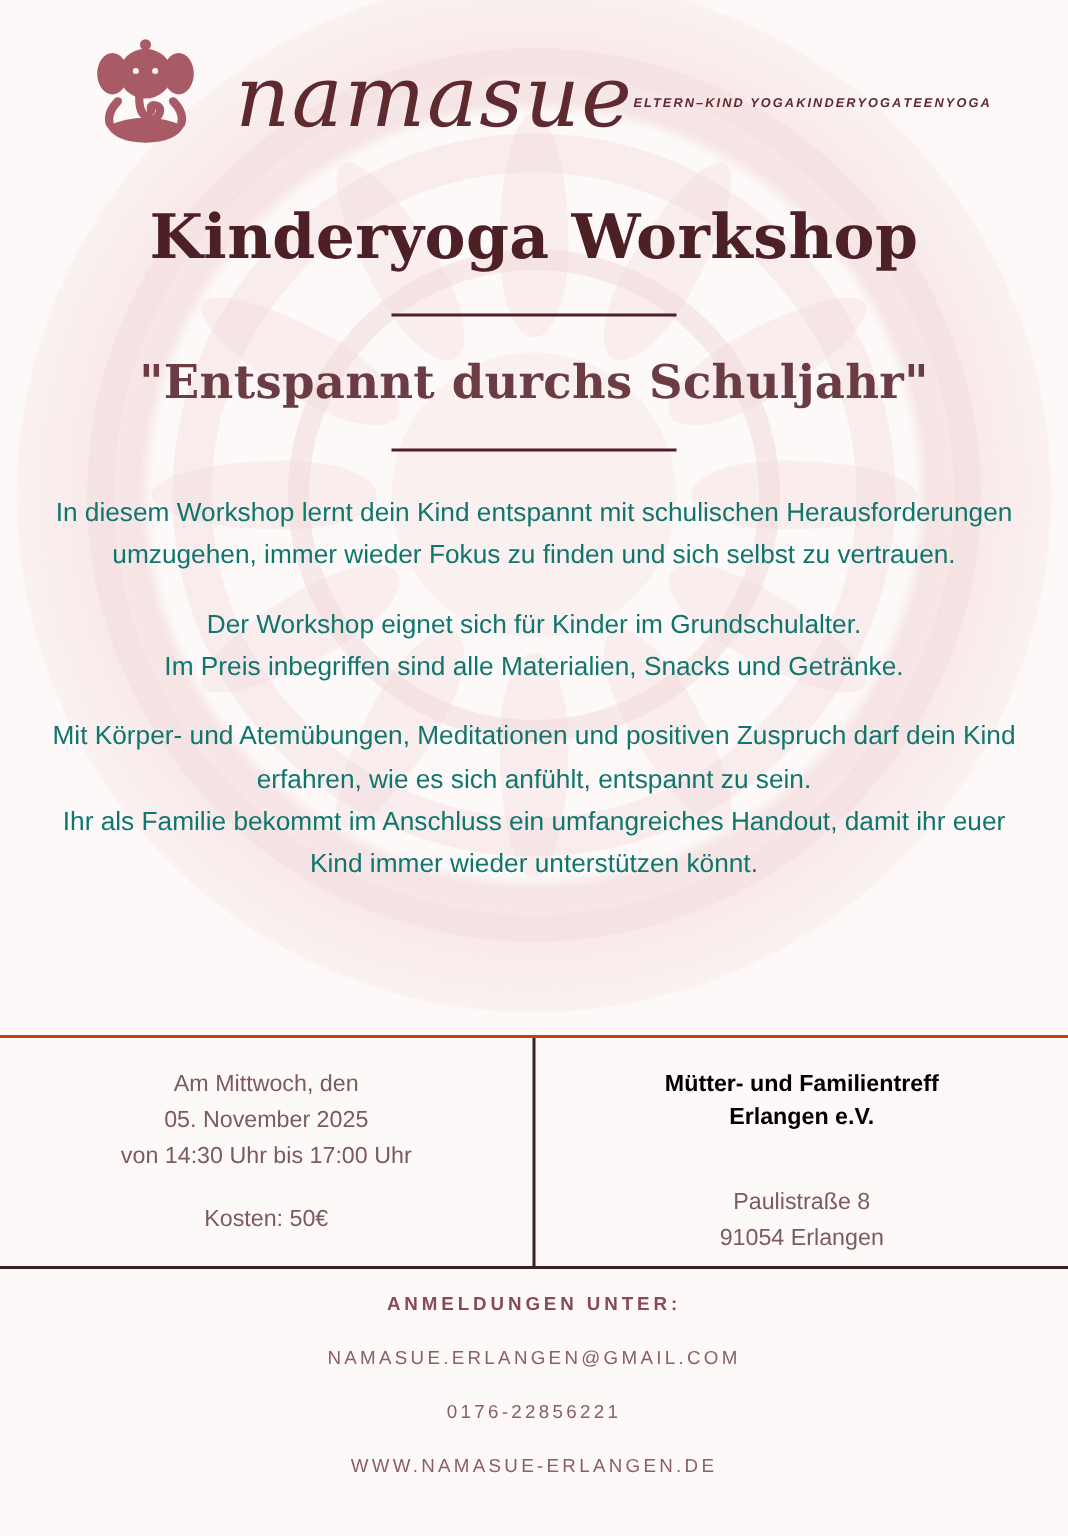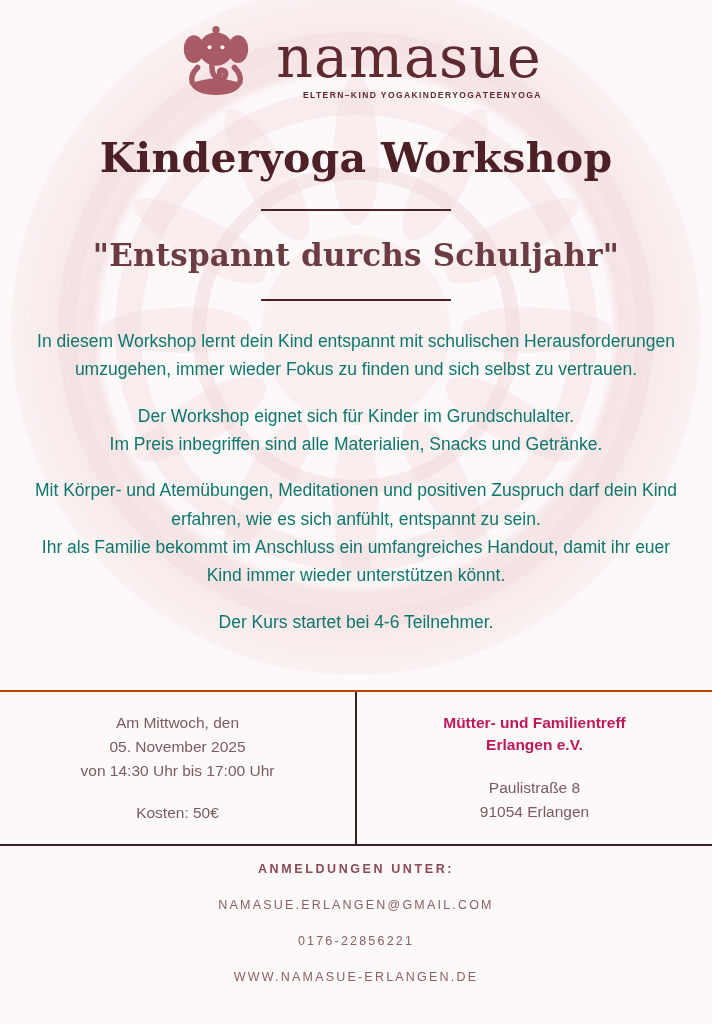--- a/index.html
+++ b/index.html
@@ -74,23 +74,24 @@
     gap: 14px;
     padding-top: 16px;
   }
   .elephant-logo {
     width: 92px;
     height: 92px;
     flex: 0 0 auto;
   }
   .brand {
     display: flex;
-    flex-direction: column;
-    align-items: flex-end;
+    flex-direction: row;
+    align-items: center;
     padding-top: 6px;
+    font-style: italic;
   }
   .brand-name {
     font-family: "DejaVu Serif", serif;
     font-size: 57px;
     line-height: 0.95;
     letter-spacing: 1px;
     color: #5e2a30;
     font-weight: 400;
   }
   .brand-sub {
@@ -164,22 +165,22 @@
     text-align: center;
     font-size: 15.5px;
     line-height: 1.55;
     color: #7c5b60;
   }
   .details .col.left { border-right: 2px solid #3b1f22; }
   .details .when { margin: 0; }
   .details .cost { margin: 18px 0 0 0; }
   .venue-name {
     font-weight: bold;
-    color: #be185d;
-    margin: 0;
+    color: #000000;
+    margin: 14px;
     line-height: 1.4;
   }
   .venue-addr {
     margin: 20px 0 0 0;
   }
 
   
   .footer {
     position: absolute;
     left: 0;
@@ -268,21 +269,20 @@
   <div class="rule"></div>
   <h2 class="subtitle">"Entspannt durchs Schuljahr"</h2>
   <div class="rule2"></div>
 
   <div class="body-copy">
     <p>In diesem Workshop lernt dein Kind entspannt mit schulischen Herausforderungen umzugehen, immer wieder Fokus zu finden und sich selbst zu vertrauen.</p>
     <p style="white-space:pre-line">Der Workshop eignet sich für Kinder im Grundschulalter.
 Im Preis inbegriffen sind alle Materialien, Snacks und Getränke.</p>
     <p style="white-space:pre-line">Mit Körper- und Atemübungen, Meditationen und positiven Zuspruch darf dein Kind erfahren, wie es sich anfühlt, entspannt zu sein.
 Ihr als Familie bekommt im Anschluss ein umfangreiches Handout, damit ihr euer Kind immer wieder unterstützen könnt.</p>
-    <p>Der Kurs startet bei 4-6 Teilnehmer.</p>
   </div>
 
   <div class="details">
     <div class="col left">
       <p class="when">
         <span>Am Mittwoch, den</span><br>
         <span>05. November 2025</span><br>
         <span>von 14:30 Uhr bis 17:00 Uhr</span>
       </p>
       <p class="cost">Kosten: 50€</p>

